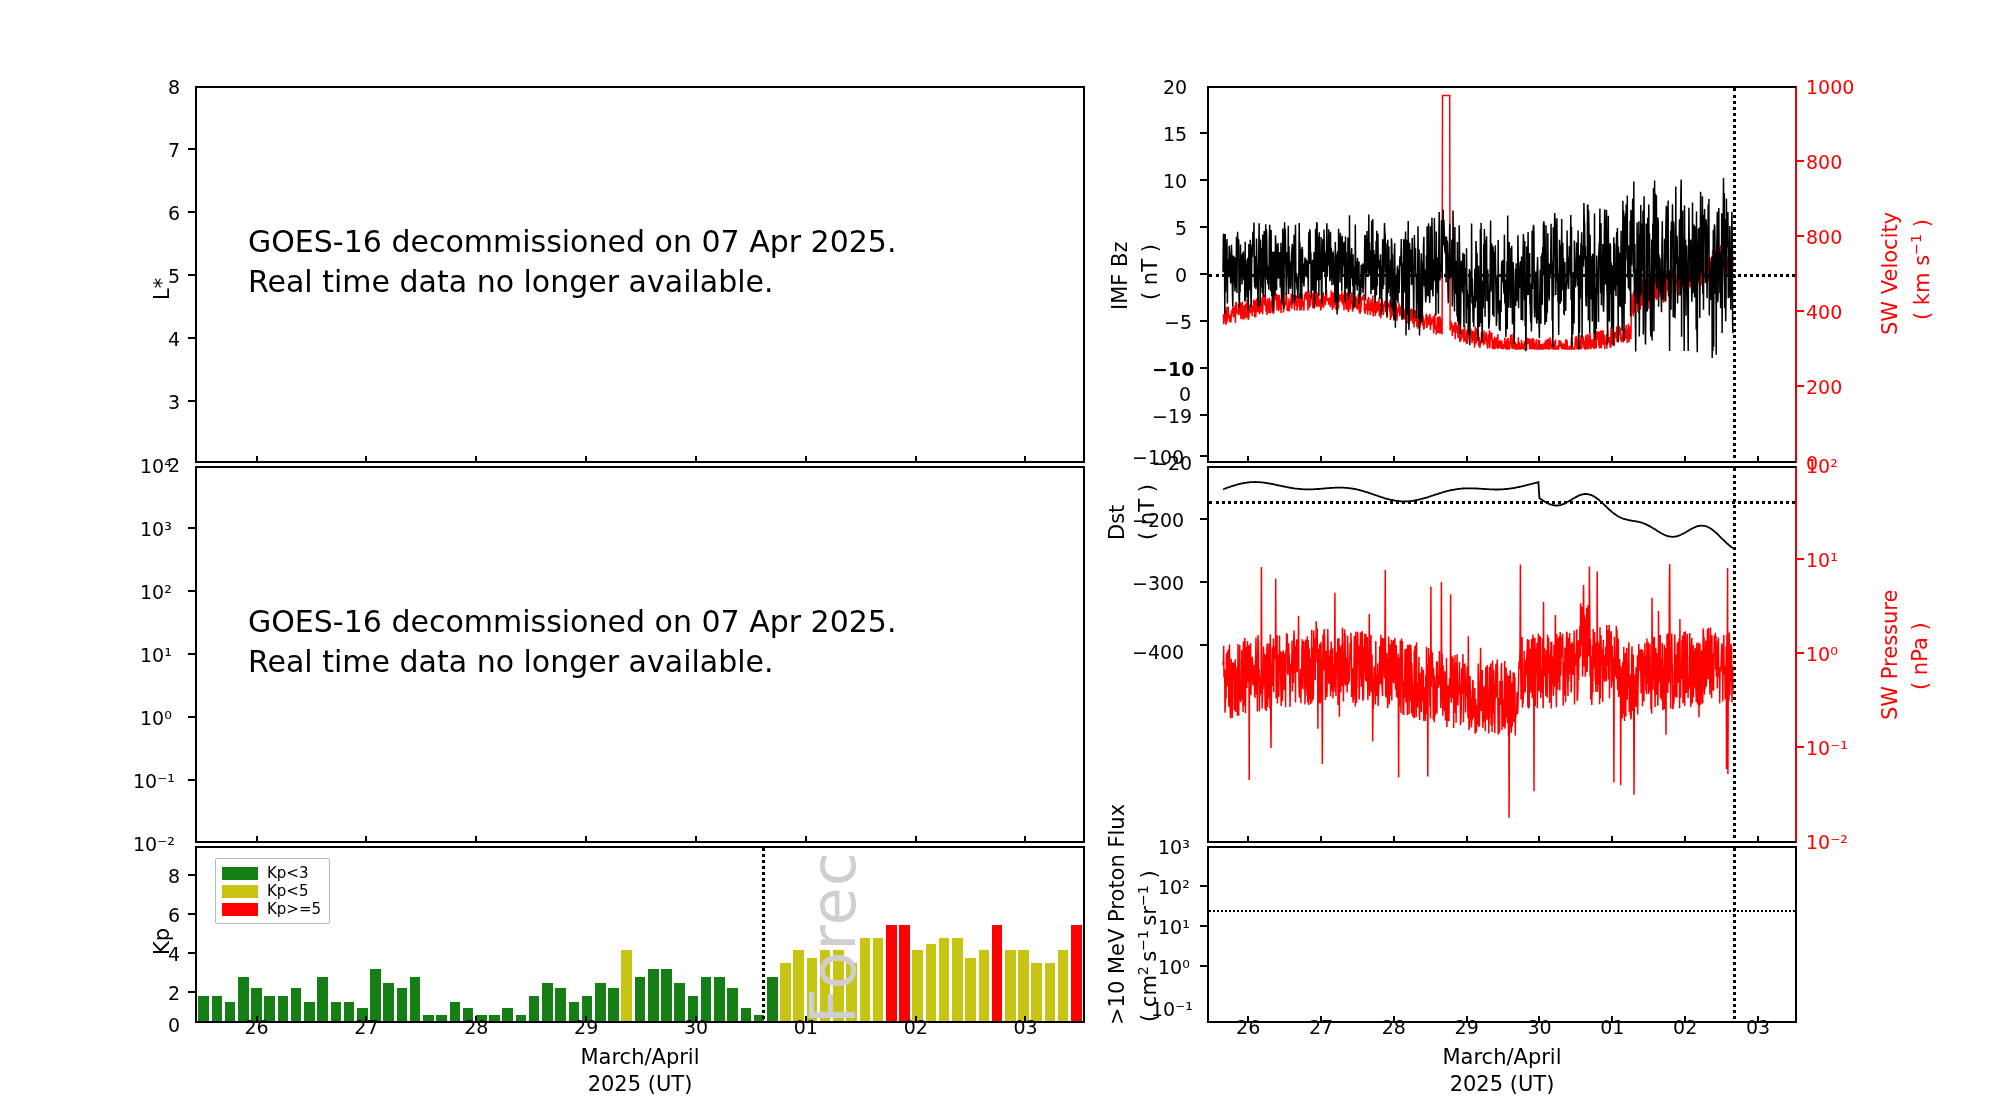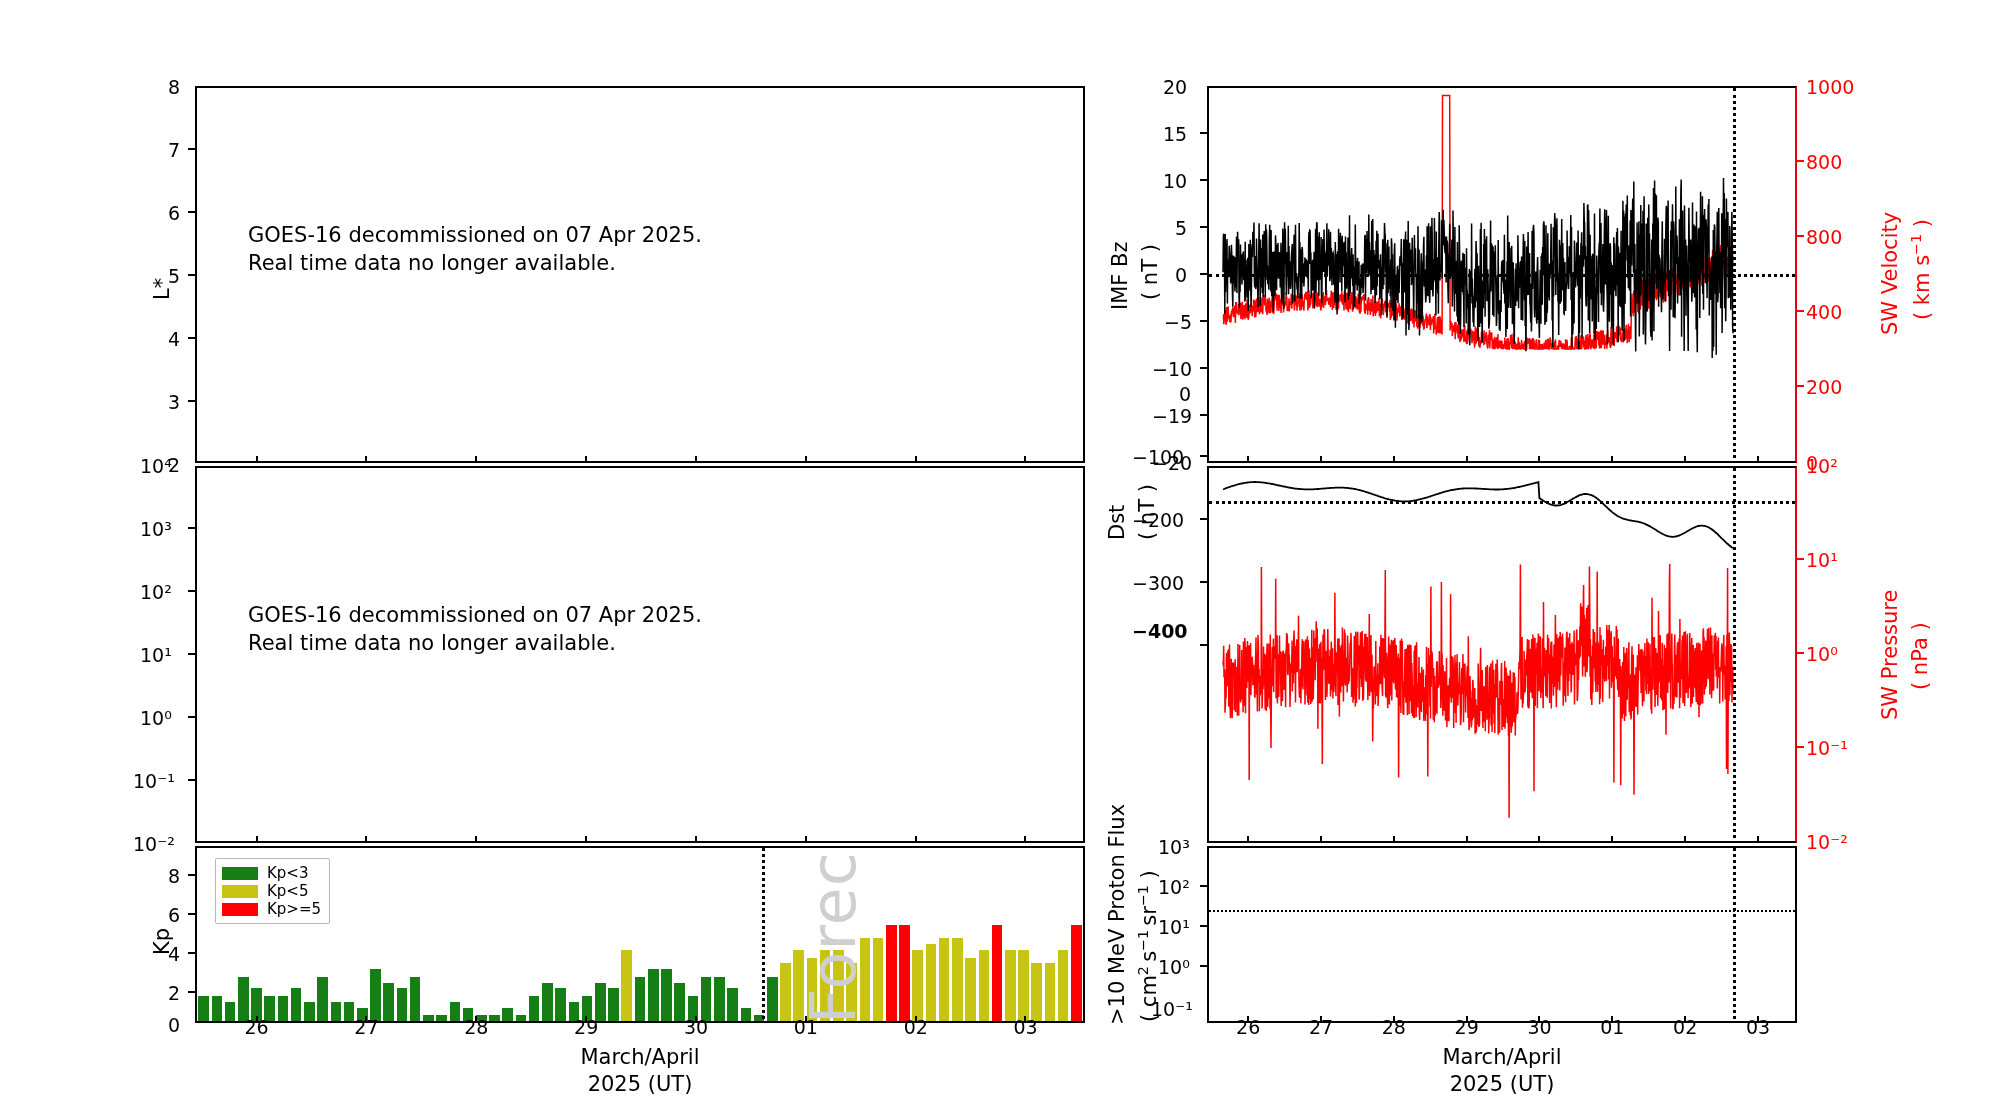--- a/index.html
+++ b/index.html
@@ -16,21 +16,21 @@
   .tick{position:absolute;font-size:19px;line-height:1;white-space:nowrap;color:#000;}
   .tick.red{color:#f00;}
   .tickmark{position:absolute;background:#000;}
   .tickmark.red{background:#f00;}
 
   .axlabel{position:absolute;font-size:21px;white-space:nowrap;color:#000;text-align:center;}
   .vaxlabel{position:absolute;font-size:21px;white-space:nowrap;color:#000;
             transform-origin:0 0;transform:rotate(-90deg);}
   .vaxlabel.red{color:#f00;}
 
-  .msg{position:absolute;font-size:21px;color:#000;line-height:1.32;white-space:pre;}
+  .msg{position:absolute;font-size:30px;color:#000;line-height:1.32;white-space:pre;}
 
   .dottedv{position:absolute;width:0;border-left:3px dotted #000;}
   .dottedh{position:absolute;height:0;border-top:3px dotted #000;}
   .dottedh.thin{border-top:2.5px dotted #000;}
 
   .bar{position:absolute;bottom:0;}
   .g{background:#157f15;}
   .y{background:#c8c413;}
   .r{background:#ff0000;}
 
@@ -242,21 +242,21 @@
     <div class="dottedh" style="left:0;top:186px;width:586px;"></div>
     <div class="dottedv" style="left:524px;top:0;height:377px;"></div>
   </div>
 
   <div class="tick" style="left:1163px;top:78px;">20</div>
   <div class="tick" style="left:1163px;top:125px;">15</div>
   <div class="tick" style="left:1163px;top:172px;">10</div>
   <div class="tick" style="left:1175px;top:219px;">5</div>
   <div class="tick" style="left:1175px;top:266px;">0</div>
   <div class="tick" style="left:1164px;top:313px;">−5</div>
-  <div class="tick" style="left:1152px;top:360px;">−10</div>
+  <div class="tick" style="left:1152px;top:360px;font-weight:bold;">−10</div>
   <div class="tick" style="left:1152px;top:407px;">−19</div>
   <div class="tick" style="left:1152px;top:454px;">−20</div>
 
   <div class="tickmark" style="left:1200px;top:132px;width:7px;height:2px;"></div>
   <div class="tickmark" style="left:1200px;top:179px;width:7px;height:2px;"></div>
   <div class="tickmark" style="left:1200px;top:226px;width:7px;height:2px;"></div>
   <div class="tickmark" style="left:1200px;top:273px;width:7px;height:2px;"></div>
   <div class="tickmark" style="left:1200px;top:320px;width:7px;height:2px;"></div>
   <div class="tickmark" style="left:1200px;top:367px;width:7px;height:2px;"></div>
   <div class="tickmark" style="left:1200px;top:414px;width:7px;height:2px;"></div>
@@ -285,21 +285,21 @@
       <polyline id="sv-dst" fill="none" stroke="#000000" stroke-width="1.8" points="14.0,21.3 15.0,21.0 16.0,20.6 16.9,20.2 17.9,19.9 18.9,19.5 19.9,19.2 20.9,18.9 21.9,18.5 22.8,18.2 23.8,17.9 24.8,17.6 25.8,17.3 26.8,17.0 27.8,16.7 28.7,16.4 29.7,16.2 30.7,15.9 31.7,15.7 32.7,15.5 33.7,15.3 34.6,15.1 35.6,14.9 36.6,14.8 37.6,14.6 38.6,14.5 39.5,14.4 40.5,14.3 41.5,14.2 42.5,14.1 43.5,14.1 44.5,14.1 45.4,14.0 46.4,14.0 47.4,14.1 48.4,14.1 49.4,14.1 50.4,14.2 51.3,14.3 52.3,14.3 53.3,14.4 54.3,14.6 55.3,14.7 56.3,14.8 57.2,15.0 58.2,15.1 59.2,15.3 60.2,15.4 61.2,15.6 62.2,15.8 63.1,16.0 64.1,16.2 65.1,16.4 66.1,16.6 67.1,16.8 68.0,17.0 69.0,17.3 70.0,17.5 71.0,17.7 72.0,17.9 73.0,18.1 73.9,18.3 74.9,18.5 75.9,18.7 76.9,18.9 77.9,19.1 78.9,19.3 79.8,19.5 80.8,19.7 81.8,19.9 82.8,20.0 83.8,20.2 84.8,20.3 85.7,20.5 86.7,20.6 87.7,20.7 88.7,20.8 89.7,20.9 90.6,21.0 91.6,21.1 92.6,21.2 93.6,21.2 94.6,21.3 95.6,21.3 96.5,21.4 97.5,21.4 98.5,21.4 99.5,21.4 100.5,21.4 101.5,21.4 102.4,21.3 103.4,21.3 104.4,21.3 105.4,21.2 106.4,21.2 107.4,21.1 108.3,21.0 109.3,21.0 110.3,20.9 111.3,20.8 112.3,20.7 113.2,20.6 114.2,20.6 115.2,20.5 116.2,20.4 117.2,20.3 118.2,20.2 119.1,20.2 120.1,20.1 121.1,20.0 122.1,19.9 123.1,19.9 124.1,19.8 125.0,19.8 126.0,19.7 127.0,19.7 128.0,19.7 129.0,19.6 130.0,19.6 130.9,19.6 131.9,19.6 132.9,19.7 133.9,19.7 134.9,19.7 135.8,19.8 136.8,19.9 137.8,19.9 138.8,20.0 139.8,20.1 140.8,20.3 141.7,20.4 142.7,20.5 143.7,20.7 144.7,20.9 145.7,21.0 146.7,21.2 147.6,21.4 148.6,21.7 149.6,21.9 150.6,22.1 151.6,22.4 152.6,22.7 153.5,22.9 154.5,23.2 155.5,23.5 156.5,23.8 157.5,24.1 158.5,24.4 159.4,24.7 160.4,25.1 161.4,25.4 162.4,25.7 163.4,26.1 164.3,26.4 165.3,26.7 166.3,27.1 167.3,27.4 168.3,27.7 169.3,28.1 170.2,28.4 171.2,28.7 172.2,29.1 173.2,29.4 174.2,29.7 175.2,30.0 176.1,30.3 177.1,30.6 178.1,30.8 179.1,31.1 180.1,31.4 181.1,31.6 182.0,31.8 183.0,32.0 184.0,32.2 185.0,32.4 186.0,32.6 186.9,32.8 187.9,32.9 188.9,33.0 189.9,33.1 190.9,33.2 191.9,33.3 192.8,33.4 193.8,33.4 194.8,33.4 195.8,33.4 196.8,33.4 197.8,33.4 198.7,33.3 199.7,33.3 200.7,33.2 201.7,33.1 202.7,33.0 203.7,32.8 204.6,32.7 205.6,32.5 206.6,32.3 207.6,32.1 208.6,31.9 209.5,31.7 210.5,31.5 211.5,31.2 212.5,31.0 213.5,30.7 214.5,30.5 215.4,30.2 216.4,29.9 217.4,29.6 218.4,29.3 219.4,29.0 220.4,28.7 221.3,28.3 222.3,28.0 223.3,27.7 224.3,27.4 225.3,27.0 226.3,26.7 227.2,26.4 228.2,26.1 229.2,25.8 230.2,25.4 231.2,25.1 232.2,24.8 233.1,24.5 234.1,24.2 235.1,24.0 236.1,23.7 237.1,23.4 238.0,23.2 239.0,22.9 240.0,22.7 241.0,22.4 242.0,22.2 243.0,22.0 243.9,21.8 244.9,21.6 245.9,21.5 246.9,21.3 247.9,21.2 248.9,21.0 249.8,20.9 250.8,20.8 251.8,20.7 252.8,20.6 253.8,20.5 254.8,20.5 255.7,20.4 256.7,20.4 257.7,20.3 258.7,20.3 259.7,20.3 260.6,20.3 261.6,20.3 262.6,20.3 263.6,20.3 264.6,20.4 265.6,20.4 266.5,20.5 267.5,20.5 268.5,20.6 269.5,20.6 270.5,20.7 271.5,20.7 272.4,20.8 273.4,20.9 274.4,20.9 275.4,21.0 276.4,21.1 277.4,21.1 278.3,21.2 279.3,21.2 280.3,21.3 281.3,21.3 282.3,21.4 283.2,21.4 284.2,21.4 285.2,21.5 286.2,21.5 287.2,21.5 288.2,21.5 289.1,21.5 290.1,21.5 291.1,21.4 292.1,21.4 293.1,21.3 294.1,21.3 295.0,21.2 296.0,21.1 297.0,21.0 298.0,20.9 299.0,20.8 300.0,20.7 300.9,20.6 301.9,20.4 302.9,20.3 303.9,20.1 304.9,20.0 305.8,19.8 306.8,19.6 307.8,19.4 308.8,19.2 309.8,19.0 310.8,18.8 311.7,18.5 312.7,18.3 313.7,18.1 314.7,17.8 315.7,17.6 316.7,17.3 317.6,17.1 318.6,16.8 319.6,16.6 320.6,16.3 321.6,16.1 322.6,15.8 323.5,15.6 324.5,15.4 325.5,15.1 326.5,14.9 327.5,14.7 328.5,14.4 329.4,14.2 330.4,30.1 331.4,30.7 332.4,31.4 333.4,32.1 334.3,32.7 335.3,33.3 336.3,33.9 337.3,34.5 338.3,35.0 339.3,35.5 340.2,35.9 341.2,36.3 342.2,36.7 343.2,37.0 344.2,37.2 345.2,37.4 346.1,37.5 347.1,37.5 348.1,37.5 349.1,37.4 350.1,37.3 351.1,37.1 352.0,36.9 353.0,36.6 354.0,36.2 355.0,35.8 356.0,35.4 356.9,34.9 357.9,34.3 358.9,33.8 359.9,33.2 360.9,32.6 361.9,32.0 362.8,31.4 363.8,30.8 364.8,30.2 365.8,29.7 366.8,29.1 367.8,28.6 368.7,28.1 369.7,27.6 370.7,27.2 371.7,26.9 372.7,26.6 373.7,26.3 374.6,26.1 375.6,26.0 376.6,26.0 377.6,26.0 378.6,26.1 379.5,26.3 380.5,26.5 381.5,26.8 382.5,27.2 383.5,27.6 384.5,28.1 385.4,28.7 386.4,29.3 387.4,30.0 388.4,30.8 389.4,31.5 390.4,32.4 391.3,33.2 392.3,34.1 393.3,35.0 394.3,35.9 395.3,36.9 396.3,37.8 397.2,38.7 398.2,39.7 399.2,40.6 400.2,41.5 401.2,42.4 402.2,43.2 403.1,44.1 404.1,44.9 405.1,45.6 406.1,46.3 407.1,47.0 408.0,47.7 409.0,48.2 410.0,48.8 411.0,49.3 412.0,49.8 413.0,50.2 413.9,50.6 414.9,50.9 415.9,51.2 416.9,51.5 417.9,51.7 418.9,52.0 419.8,52.2 420.8,52.3 421.8,52.5 422.8,52.7 423.8,52.8 424.8,53.0 425.7,53.1 426.7,53.3 427.7,53.5 428.7,53.7 429.7,53.9 430.6,54.1 431.6,54.4 432.6,54.7 433.6,55.0 434.6,55.4 435.6,55.7 436.5,56.1 437.5,56.6 438.5,57.1 439.5,57.6 440.5,58.1 441.5,58.6 442.4,59.2 443.4,59.8 444.4,60.4 445.4,61.0 446.4,61.6 447.4,62.2 448.3,62.9 449.3,63.5 450.3,64.1 451.3,64.7 452.3,65.2 453.2,65.8 454.2,66.3 455.2,66.8 456.2,67.2 457.2,67.6 458.2,67.9 459.1,68.2 460.1,68.4 461.1,68.6 462.1,68.7 463.1,68.8 464.1,68.8 465.0,68.7 466.0,68.6 467.0,68.5 468.0,68.2 469.0,67.9 470.0,67.6 470.9,67.2 471.9,66.8 472.9,66.3 473.9,65.8 474.9,65.3 475.8,64.7 476.8,64.2 477.8,63.6 478.8,63.0 479.8,62.4 480.8,61.8 481.7,61.3 482.7,60.7 483.7,60.2 484.7,59.7 485.7,59.3 486.7,58.9 487.6,58.5 488.6,58.2 489.6,58.0 490.6,57.8 491.6,57.7 492.6,57.6 493.5,57.7 494.5,57.8 495.5,57.9 496.5,58.2 497.5,58.5 498.5,58.9 499.4,59.3 500.4,59.8 501.4,60.4 502.4,61.1 503.4,61.8 504.3,62.5 505.3,63.3 506.3,64.2 507.3,65.0 508.3,65.9 509.3,66.9 510.2,67.8 511.2,68.8 512.2,69.8 513.2,70.8 514.2,71.7 515.2,72.7 516.1,73.6 517.1,74.6 518.1,75.5 519.1,76.3 520.1,77.2 521.1,78.0 522.0,78.8 523.0,79.5 524.0,80.1"></polyline>
     </svg>
     <div class="dottedh" style="left:0;top:33px;width:586px;"></div>
     <div class="dottedv" style="left:524px;top:0;height:377px;"></div>
   </div>
 
   <div class="tick" style="left:1179px;top:385px;">0</div>
   <div class="tick" style="left:1132px;top:448px;">−100</div>
   <div class="tick" style="left:1132px;top:511px;">−200</div>
   <div class="tick" style="left:1132px;top:574px;">−300</div>
-  <div class="tick" style="left:1132px;top:622px;font-weight:bold;">−400</div>
+  <div class="tick" style="left:1132px;top:643px;">−400</div>
 
   <div class="tickmark" style="left:1200px;top:455px;width:7px;height:2px;"></div>
   <div class="tickmark" style="left:1200px;top:518px;width:7px;height:2px;"></div>
   <div class="tickmark" style="left:1200px;top:581px;width:7px;height:2px;"></div>
   <div class="tickmark" style="left:1200px;top:644px;width:7px;height:2px;"></div>
 
   <div class="vaxlabel" style="left:1105px;top:540px;">Dst</div>
   <div class="vaxlabel" style="left:1135px;top:540px;">( nT )</div>
 
   <div class="tick red" style="left:1806px;top:457px;">10²</div>

